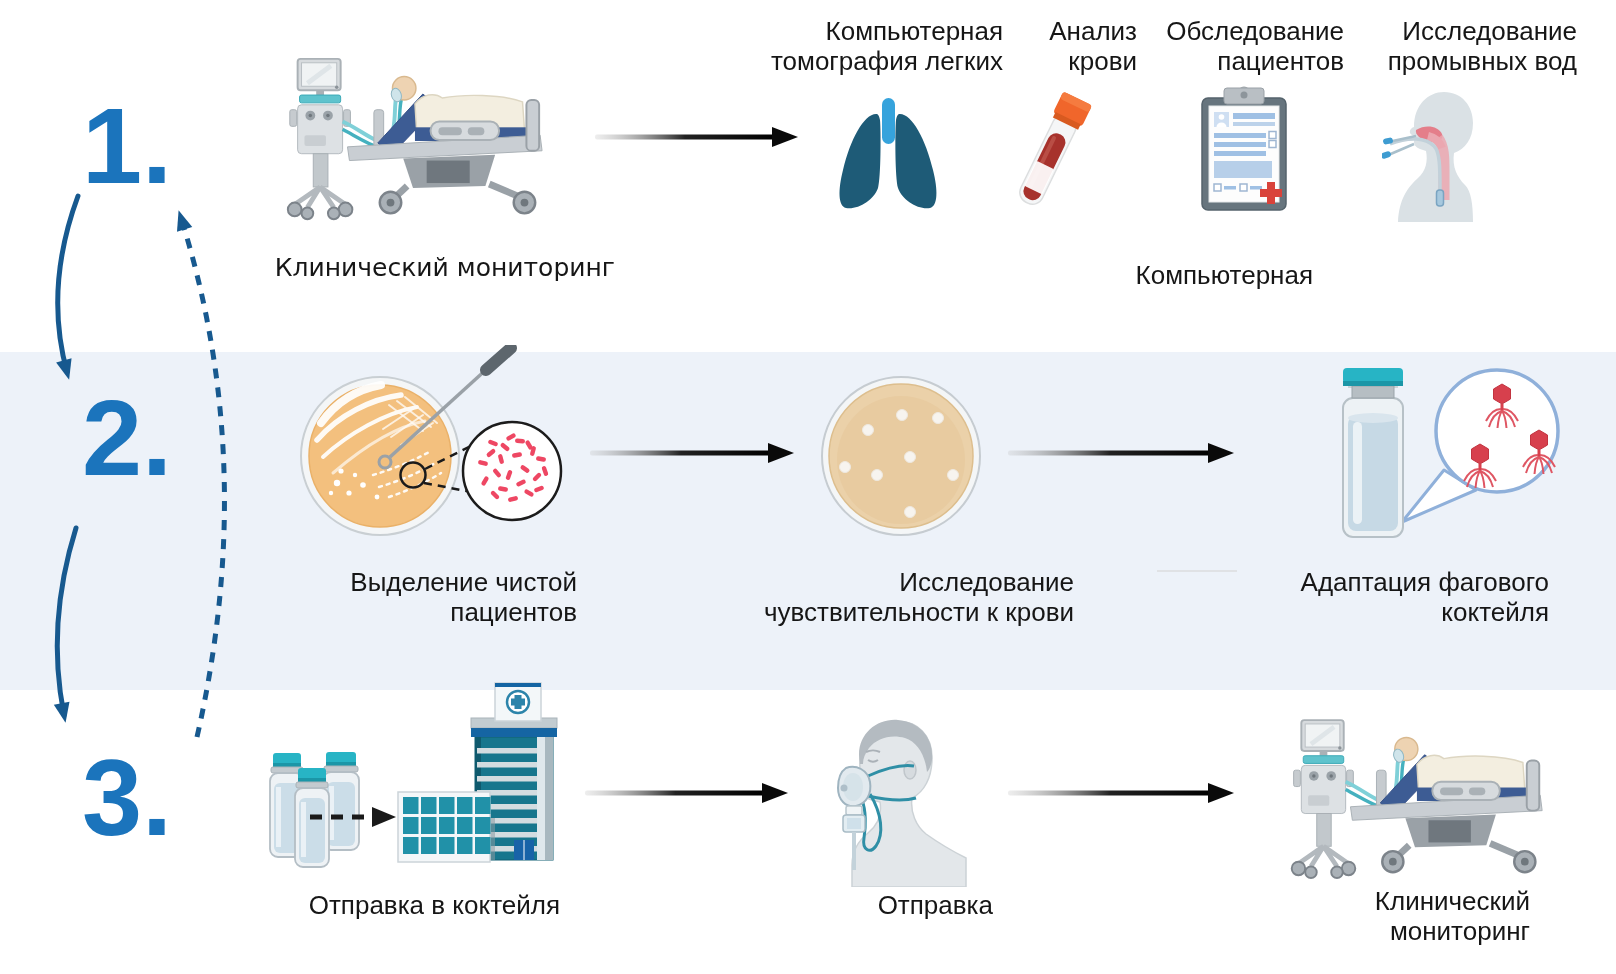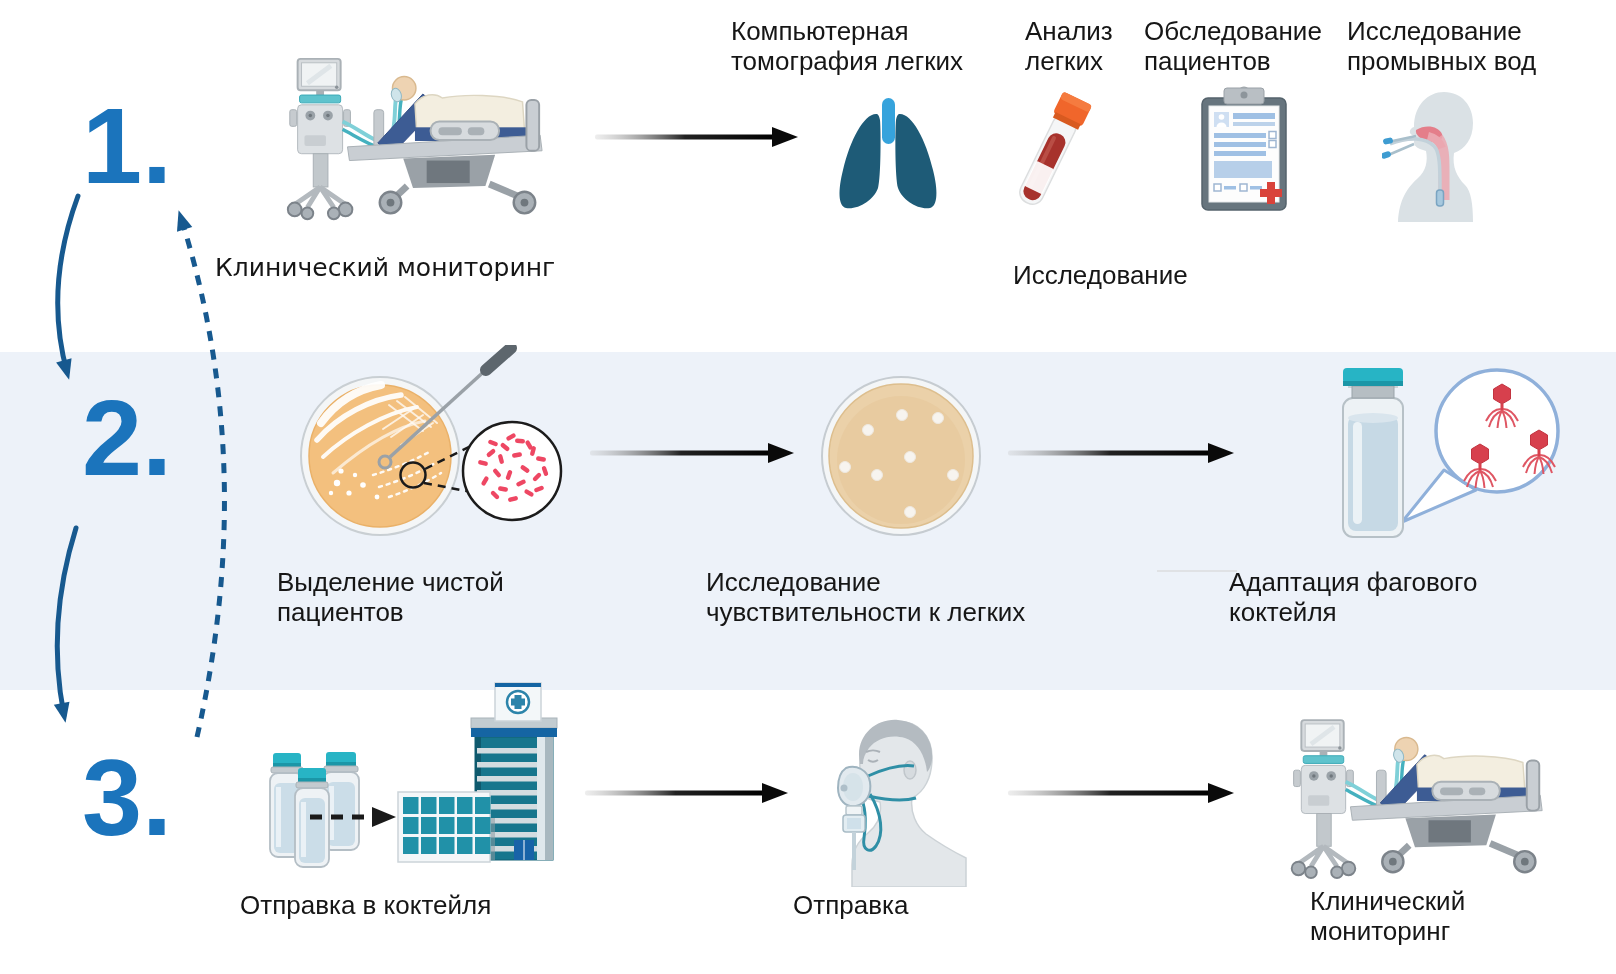--- a/index.html
+++ b/index.html
@@ -6,21 +6,21 @@
   .stage{
     position:relative;width:1616px;height:974px;overflow:hidden;background:#ffffff;
     font-family:"Liberation Sans",sans-serif;color:#151515;
   }
   .band{position:absolute;left:0;top:352px;width:1616px;height:338px;background:#edf2f9;}
   .stepnum{
     position:absolute;left:57px;width:140px;text-align:center;
     font-size:108px;font-weight:bold;line-height:1;color:#1b74bc;
   }
   .label{
-    position:absolute;font-size:26px;line-height:30px;text-align:left;color:#161616;
+    position:absolute;font-size:26px;line-height:30px;text-align:right;color:#161616;
   }
   .label.alt{font-family:"DejaVu Sans","Liberation Sans",sans-serif;font-size:25px;}
   svg{position:absolute;display:block;}
   .overlay{left:0;top:0;pointer-events:none;}
 </style>
 </head>
 <body>
 
 <div class="stage">
 
@@ -385,27 +385,27 @@
     <rect x="23" y="113" width="22" height="17" rx="3" fill="#e3edf2" stroke="#a9bcc6" stroke-width="1.5"></rect>
     <rect x="27" y="116" width="14" height="11" fill="#cfe0ea"></rect>
     <path d="M 34,130 L 34,168" stroke="#c3d2da" stroke-width="4" fill="none"></path>
   </svg>
 
   <svg style="left:1284px;top:714px" width="262" height="174" viewBox="0 0 272 180">
     <use href="#bedscene"></use>
   </svg>
 
   <div class="label" style="left:731px;top:16px;width:272px">Компьютерная томография легких</div>
-  <div class="label" style="left:1025px;top:16px;width:112px">Анализ легких</div>
+  <div class="label" style="left:1025px;top:16px;width:112px">Анализ крови</div>
   <div class="label" style="left:1347px;top:16px;width:230px">Исследование промывных вод</div>
   <div class="label" style="left:1144px;top:16px;width:200px">Обследование пациентов</div>
   <div class="label alt" style="left:215px;top:253px;width:400px">Клинический мониторинг</div>
-  <div class="label" style="left:1013px;top:260px;width:300px">Исследование</div>
+  <div class="label" style="left:1013px;top:260px;width:300px">Компьютерная</div>
 
   <div class="label" style="left:277px;top:567px;width:300px">Выделение чистой пациентов</div>
-  <div class="label" style="left:706px;top:567px;width:368px">Исследование чувствительности к легких</div>
+  <div class="label" style="left:706px;top:567px;width:368px">Исследование чувствительности к крови</div>
   <div class="label" style="left:1229px;top:567px;width:320px">Адаптация фагового коктейля</div>
 
   <div class="label" style="left:240px;top:890px;width:320px">Отправка в коктейля</div>
   <div class="label" style="left:793px;top:890px;width:200px">Отправка</div>
   <div class="label" style="left:1310px;top:886px;width:220px">Клинический мониторинг</div>
 
 </div>
 
 </body></html>

